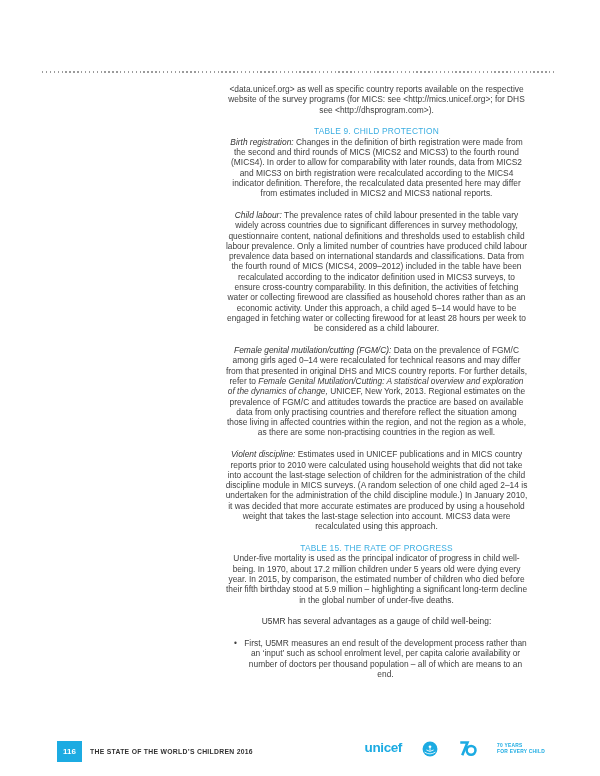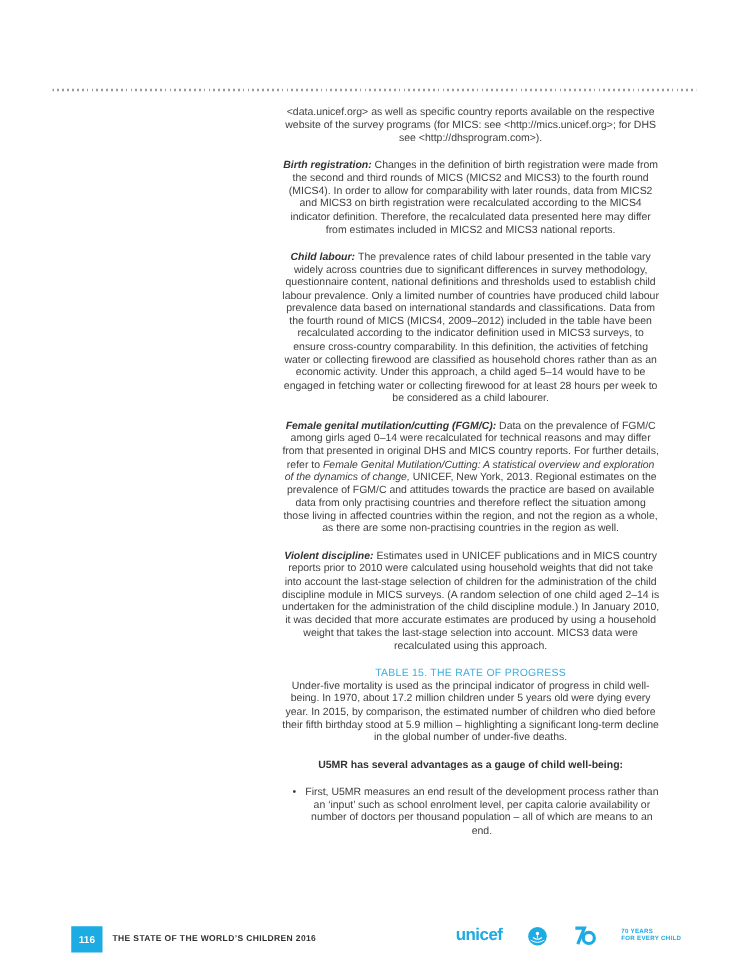--- a/index.html
+++ b/index.html
@@ -31,23 +31,23 @@
     font-size:8.4px;line-height:10.3px;
     text-align:center;
   }
   .block{margin:0 0 11.5px 0;}
   p.block{margin-top:0;}
   .heading{
     color:var(--heading-cyan);
     margin-bottom:0;
     letter-spacing:.2px;
   }
-  .run-bi{font-weight:bold;font-style:italic;color:#343434;}
+  .run-bi{font-weight:normal;font-style:italic;color:#343434;}
   .run-i{font-style:italic;}
-  .run-b{font-weight:bold;color:#343434;}
+  .run-b{font-weight:normal;color:#343434;}
   .subhead{font-weight:bold;color:#343434;}
   .bullet{display:flex;}
   .bullet-marker{flex:none;width:18px;padding-left:3px;}
   .bullet-text{flex:1;}
 
   
   .footer{position:absolute;left:0;top:738px;width:600px;height:30px;}
   .pagenum{
     position:absolute;left:57px;top:3px;width:25px;height:21px;
     background:var(--cyan);color:#fff;
@@ -71,20 +71,21 @@
 </style>
 </head>
 <body>
 
 <div class="page">
 
   <div class="dotted-divider"></div>
 
   <div class="content-column">
       <p class="block paragraph"><span>&lt;data.unicef.org&gt; as well as specific country reports available on the respective website of the survey programs (for MICS: see &lt;http://mics.unicef.org&gt;; for DHS see &lt;http://dhsprogram.com&gt;).</span></p>
+      <p class="block heading"><span>TABLE 9. CHILD PROTECTION</span></p>
       <p class="block paragraph"><span class="run-bi">Birth registration: </span><span>Changes in the definition of birth registration were made from the second and third rounds of MICS (MICS2 and MICS3) to the fourth round (MICS4). In order to allow for comparability with later rounds, data from MICS2 and MICS3 on birth registration were recalculated according to the MICS4 indicator definition. Therefore, the recalculated data presented here may differ from estimates included in MICS2 and MICS3 national reports.</span></p>
       <p class="block paragraph"><span class="run-bi">Child labour: </span><span>The prevalence rates of child labour presented in the table vary widely across countries due to significant differences in survey methodology, questionnaire content, national definitions and thresholds used to establish child labour prevalence. Only a limited number of countries have produced child labour prevalence data based on international standards and classifications. Data from the fourth round of MICS (MICS4, 2009–2012) included in the table have been recalculated according to the indicator definition used in MICS3 surveys, to ensure cross-country comparability. In this definition, the activities of fetching water or collecting firewood are classified as household chores rather than as an economic activity. Under this approach, a child aged 5–14 would have to be engaged in fetching water or collecting firewood for at least 28 hours per week to be considered as a child labourer.</span></p>
       <p class="block paragraph"><span class="run-bi">Female genital mutilation/cutting (FGM/C): </span><span>Data on the prevalence of FGM/C among girls aged 0–14 were recalculated for technical reasons and may differ from that presented in original DHS and MICS country reports. For further details, refer to </span><span class="run-i">Female Genital Mutilation/Cutting: A statistical overview and exploration of the dynamics of change,</span><span> UNICEF, New York, 2013. Regional estimates on the prevalence of FGM/C and attitudes towards the practice are based on available data from only practising countries and therefore reflect the situation among those living in affected countries within the region, and not the region as a whole, as there are some non-practising countries in the region as well.</span></p>
       <p class="block paragraph"><span class="run-bi">Violent discipline: </span><span>Estimates used in UNICEF publications and in MICS country reports prior to 2010 were calculated using household weights that did not take into account the last-stage selection of children for the administration of the child discipline module in MICS surveys. (A random selection of one child aged 2–14 is undertaken for the administration of the child discipline module.) In January 2010, it was decided that more accurate estimates are produced by using a household weight that takes the last-stage selection into account. MICS3 data were recalculated using this approach.</span></p>
       <p class="block heading"><span>TABLE 15. THE RATE OF PROGRESS</span></p>
       <p class="block paragraph"><span>Under-five mortality is used as the principal indicator of progress in child well-being. In 1970, about 17.2 million children under 5 years old were dying every year. In 2015, by comparison, the estimated number of children who died before their fifth birthday stood at 5.9 million – highlighting a significant long-term decline in the global number of under-five deaths.</span></p>
       <p class="block subhead"><span class="run-b">U5MR has several advantages as a gauge of child well-being:</span></p>
       <div class="block bullet">
         <span class="bullet-marker">•</span>
         <span class="bullet-text"><span>First, U5MR measures an end result of the development process rather than an ‘input’ such as school enrolment level, per capita calorie availability or number of doctors per thousand population – all of which are means to an end.</span></span>

